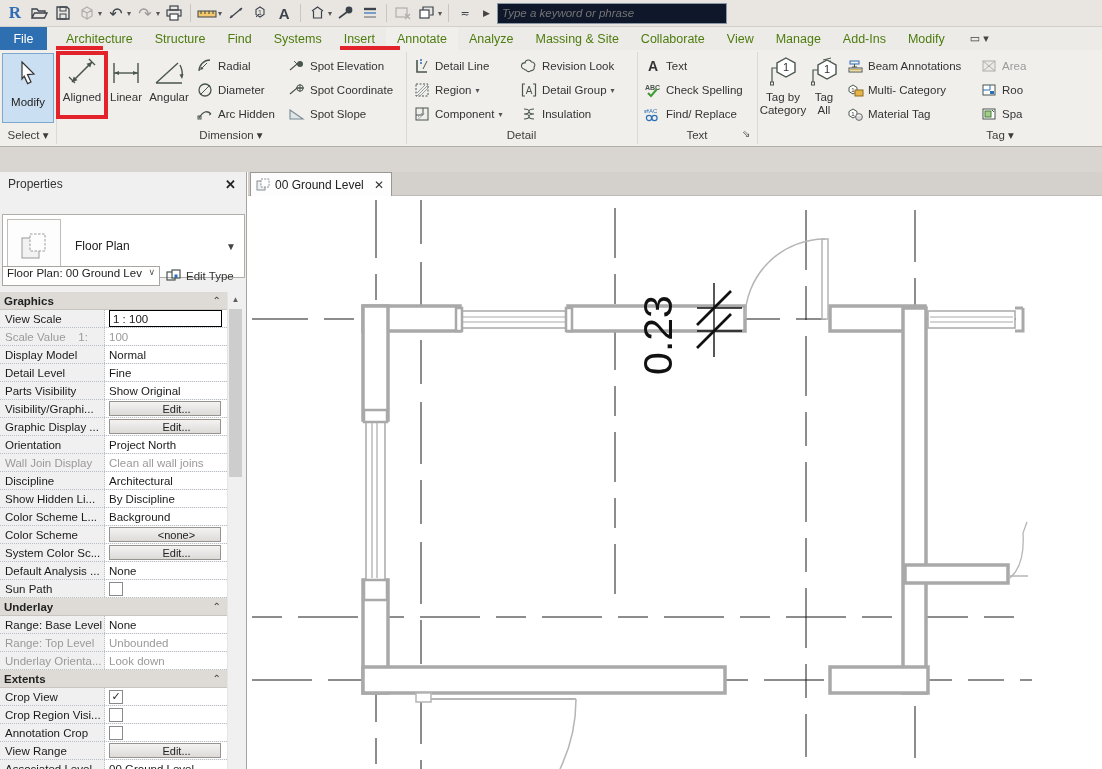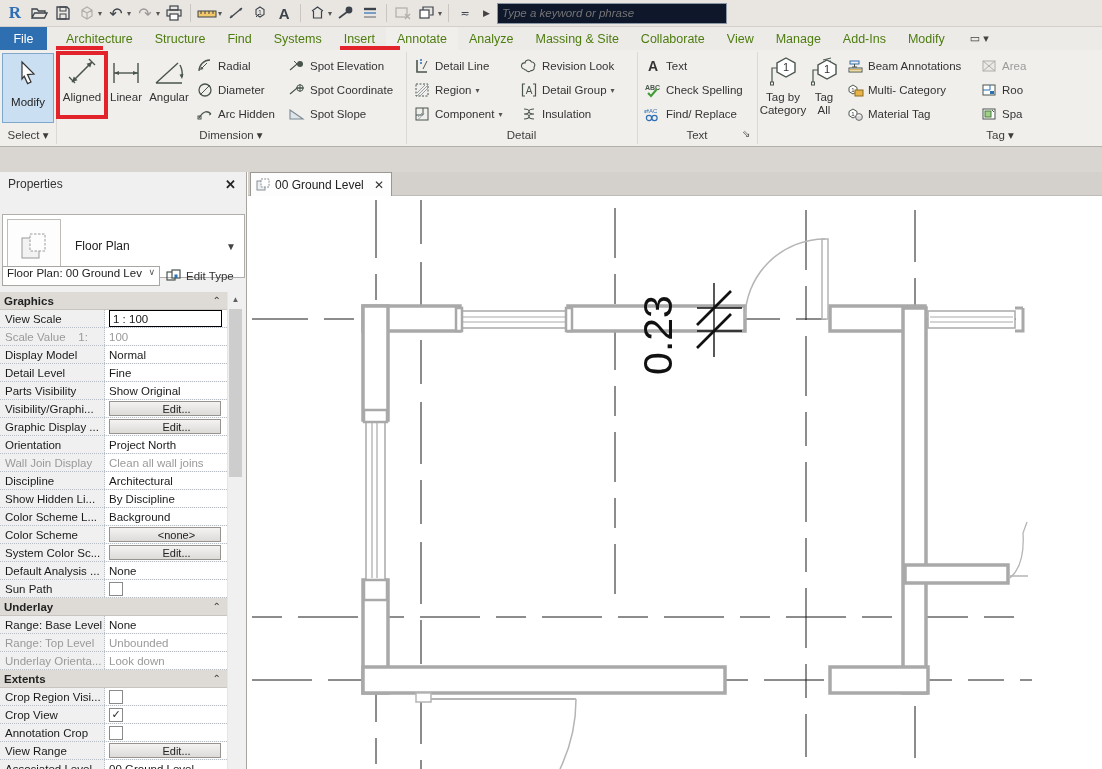--- a/index.html
+++ b/index.html
@@ -620,29 +620,29 @@
         </div>
     <div class="prow">
           <div class="plabel gray">Underlay Orienta...</div>
           <div class="pval gray">Look down</div>
         </div>
     <div class="sec">
           <span>Extents</span>
           <span class="chev">⌃</span>
         </div>
     <div class="prow">
+          <div class="plabel">Crop View</div>
+          <div class="pval">
+            <span class="cb">✓</span>
+          </div>
+        </div>
+    <div class="prow">
           <div class="plabel">Crop Region Visi...</div>
           <div class="pval">
             <span class="cb"></span>
-          </div>
-        </div>
-    <div class="prow">
-          <div class="plabel">Crop View</div>
-          <div class="pval">
-            <span class="cb">✓</span>
           </div>
         </div>
     <div class="prow">
           <div class="plabel">Annotation Crop</div>
           <div class="pval">
             <span class="cb"></span>
           </div>
         </div>
     <div class="prow">
           <div class="plabel">View Range</div>

